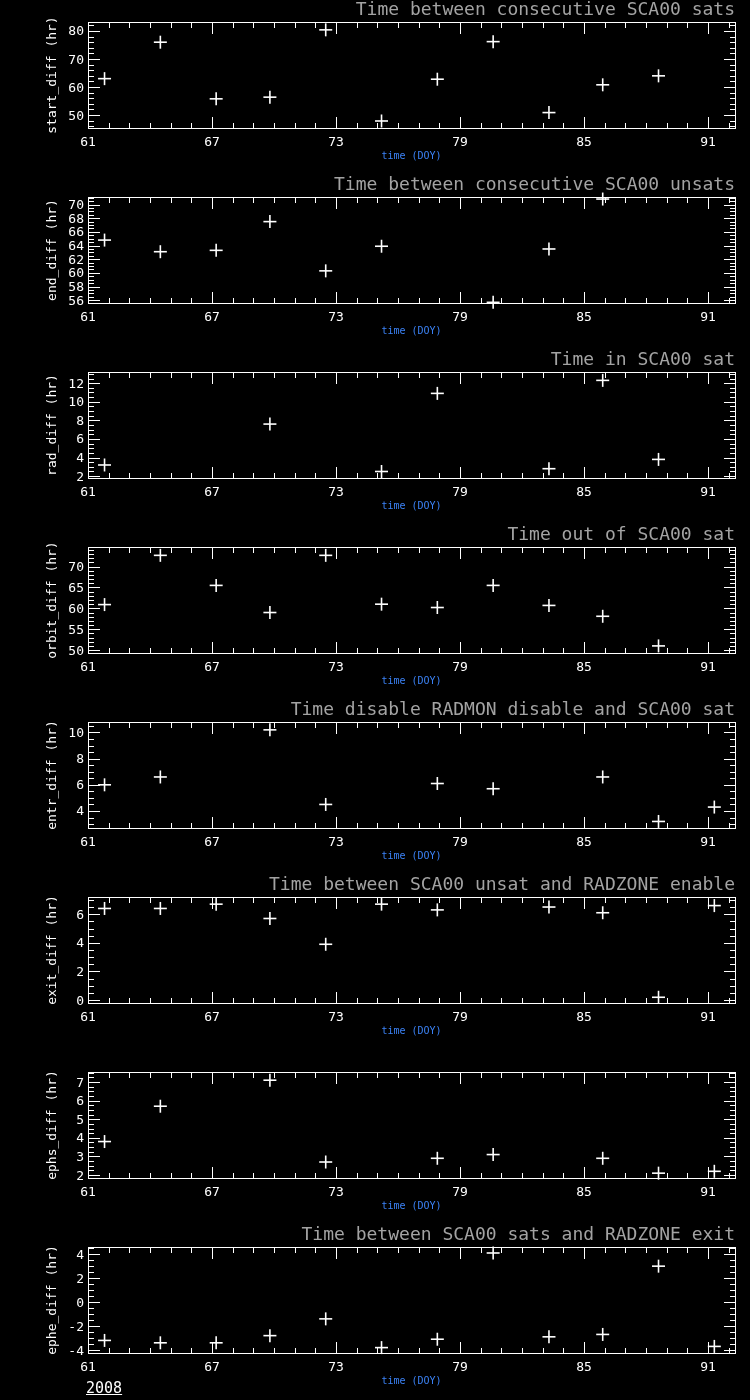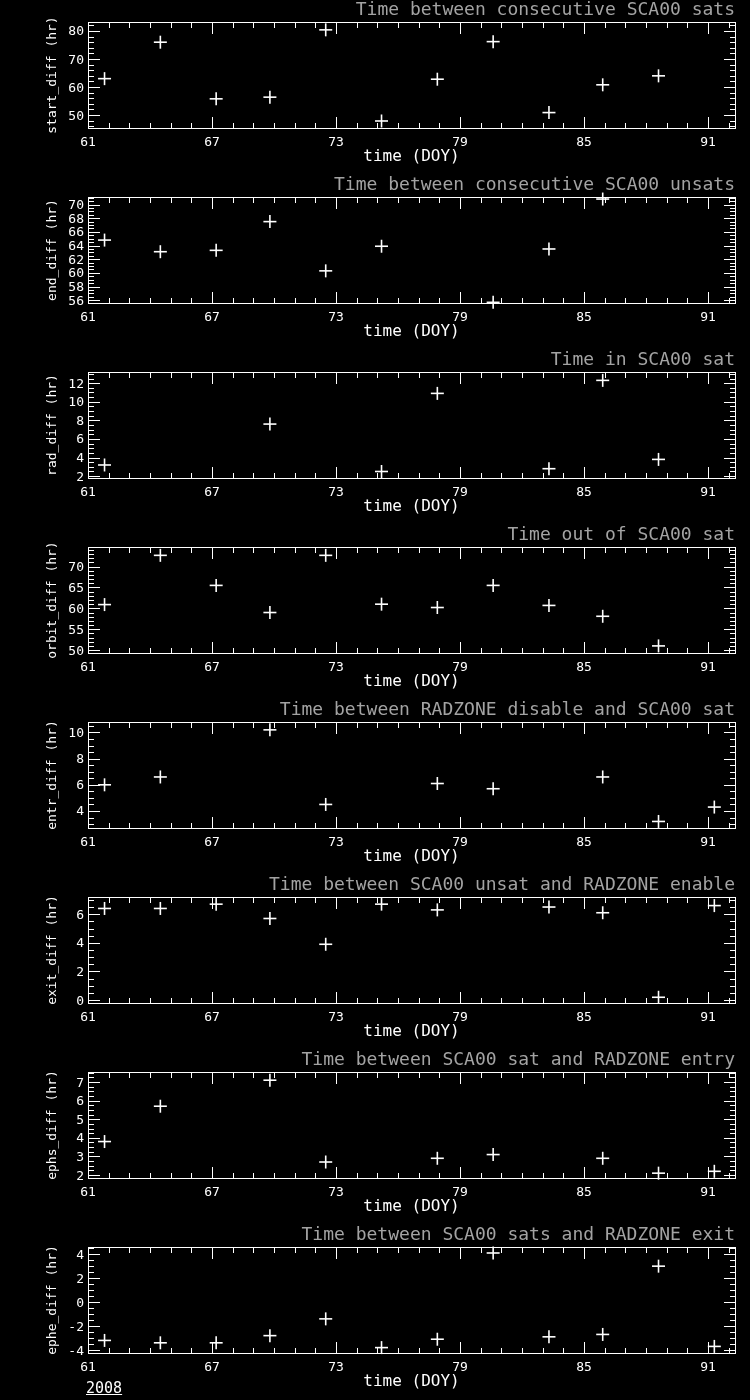--- a/index.html
+++ b/index.html
@@ -4,21 +4,21 @@
 <style>
   html, body { margin:0; padding:0; background:#000000; }
   body { width:750px; height:1400px; position:relative; overflow:hidden;
          font-family:"DejaVu Sans Mono", monospace; }
   .figure { position:absolute; left:0; top:0; width:750px; height:1400px; }
   .plot-block { position:absolute; left:0; width:750px; height:175px; }
   .plot-canvas { position:absolute; left:0; top:0; }
   .plot-title { position:absolute; left:88px; width:647px; top:2px; text-align:right;
                 color:#a3a3a3; font-size:18px; line-height:14px; white-space:nowrap; }
   .plot-xlabel { position:absolute; left:88px; width:647px; top:149px; text-align:center;
-                 color:#ffffff; font-size:16px; line-height:13px; }
+                 color:#3b82f6; font-size:10px; line-height:13px; }
   .plot-ylabel { position:absolute; left:51px; top:75px;
                  transform:translate(-50%,-50%) rotate(-90deg);
                  color:#ffffff; font-size:13px; line-height:13px; white-space:nowrap; }
   .year-label { position:absolute; left:86px; top:1381px; color:#ffffff;
                 font-size:15px; line-height:15px;text-decoration:underline; }
   svg text { font-family:"DejaVu Sans Mono", monospace; font-size:13px; fill:#ffffff; }
 </style>
 </head>
 <body>
 
@@ -890,21 +890,21 @@
           <g>
             <line x1="652.017571884984" y1="121.45679012345678" x2="665.017571884984" y2="121.45679012345678" stroke="#ffffff" stroke-width="1.6" shape-rendering="auto"></line>
             <line x1="658.517571884984" y1="114.95679012345678" x2="658.517571884984" y2="127.95679012345678" stroke="#ffffff" stroke-width="1.6" shape-rendering="auto"></line>
           </g>
           <g>
             <line x1="707.8290734824282" y1="107.06172839506173" x2="720.8290734824282" y2="107.06172839506173" stroke="#ffffff" stroke-width="1.6" shape-rendering="auto"></line>
             <line x1="714.3290734824282" y1="100.56172839506173" x2="714.3290734824282" y2="113.56172839506173" stroke="#ffffff" stroke-width="1.6" shape-rendering="auto"></line>
           </g>
         </g>
       </svg>
-    <div class="plot-title">Time between RADZONE disable and SCA00 sat</div>
+    <div class="plot-title">Time disable RADMON disable and SCA00 sat</div>
     <div class="plot-ylabel">entr_diff (hr)</div>
     <div class="plot-xlabel">time (DOY)</div>
   </section>
 
   <section class="plot-block" style="top:875px">
     <svg class="plot-canvas" width="750" height="175">
         <g>
           <rect x="88.5" y="22.5" width="647" height="106" fill="none" stroke="#ffffff" stroke-width="1" shape-rendering="crispEdges"></rect>
         </g>
         <g>
@@ -1230,21 +1230,20 @@
           <g>
             <line x1="652.017571884984" y1="123.16491228070176" x2="665.017571884984" y2="123.16491228070176" stroke="#ffffff" stroke-width="1.6" shape-rendering="auto"></line>
             <line x1="658.517571884984" y1="116.66491228070176" x2="658.517571884984" y2="129.66491228070174" stroke="#ffffff" stroke-width="1.6" shape-rendering="auto"></line>
           </g>
           <g>
             <line x1="707.8290734824282" y1="121.30526315789473" x2="720.8290734824282" y2="121.30526315789473" stroke="#ffffff" stroke-width="1.6" shape-rendering="auto"></line>
             <line x1="714.3290734824282" y1="114.80526315789473" x2="714.3290734824282" y2="127.80526315789473" stroke="#ffffff" stroke-width="1.6" shape-rendering="auto"></line>
           </g>
         </g>
       </svg>
-    <div class="plot-title">Time between SCA00 sat and RADZONE entry</div>
     <div class="plot-ylabel">ephs_diff (hr)</div>
     <div class="plot-xlabel">time (DOY)</div>
   </section>
 
   <section class="plot-block" style="top:1225px">
     <svg class="plot-canvas" width="750" height="175">
         <g>
           <rect x="88.5" y="22.5" width="647" height="106" fill="none" stroke="#ffffff" stroke-width="1" shape-rendering="crispEdges"></rect>
         </g>
         <g>

